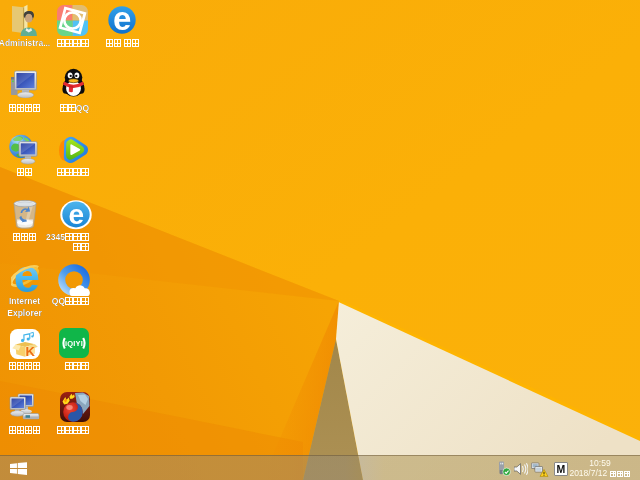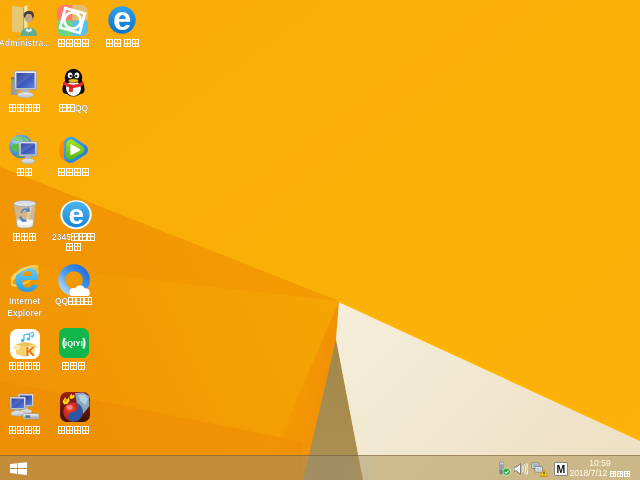--- a/index.html
+++ b/index.html
@@ -1,19 +1,19 @@
 <!DOCTYPE html>
 <html><head><meta charset="utf-8"><style>
 html,body{margin:0;padding:0;}
 body{width:640px;height:480px;overflow:hidden;position:relative;font-family:"Liberation Sans",sans-serif;background:#f8a60d;}
 #wall{position:absolute;left:0;top:0;}
 .ic{position:absolute;}
 .lbl{position:absolute;text-align:center;color:#fff;font-size:8.5px;line-height:10px;white-space:nowrap;font-weight:bold;
   filter:drop-shadow(0.8px 0.9px 0.5px rgba(25,15,0,.85));}
-.c1{left:-8px;width:65px;} .c2{left:41px;width:65px;} .c3{left:90px;width:65px;}
+.c1{left:-8px;width:65px;} .c2{left:24px;width:65px;text-align:right;} .c3{left:90px;width:65px;}
 .g{display:inline-block;vertical-align:top;position:relative;top:1px;box-sizing:border-box;width:7.5px;height:8px;margin:0 .25px;
   border:1px solid #fff;background:linear-gradient(#fff,#fff) 50% 50%/100% 1px no-repeat,linear-gradient(#fff,#fff) 50% 50%/1px 100% no-repeat;}
 .g.v{background:linear-gradient(#fff,#fff) 50% 50%/100% 1px no-repeat,linear-gradient(#fff,#fff) 50% 50%/1px 100% no-repeat;}
 .g.sm{width:6px;height:6.5px;margin:1px .5px 0;}
 #taskbar{position:absolute;left:0;top:455px;width:640px;height:25px;
   background:linear-gradient(90deg,rgba(150,138,115,.5) 0,rgba(150,138,115,.5) 54%,rgba(168,142,74,.5) 60%,rgba(168,142,74,.5) 100%);border-top:1px solid rgba(95,75,45,.45);box-sizing:border-box;}
 #clock{position:absolute;top:458.8px;left:558px;width:84px;text-align:center;color:#FFFBEE;font-size:8.5px;line-height:9.8px;}
 </style></head>
 <body>
 <svg id="wall" width="640" height="480" viewBox="0 0 640 480">

